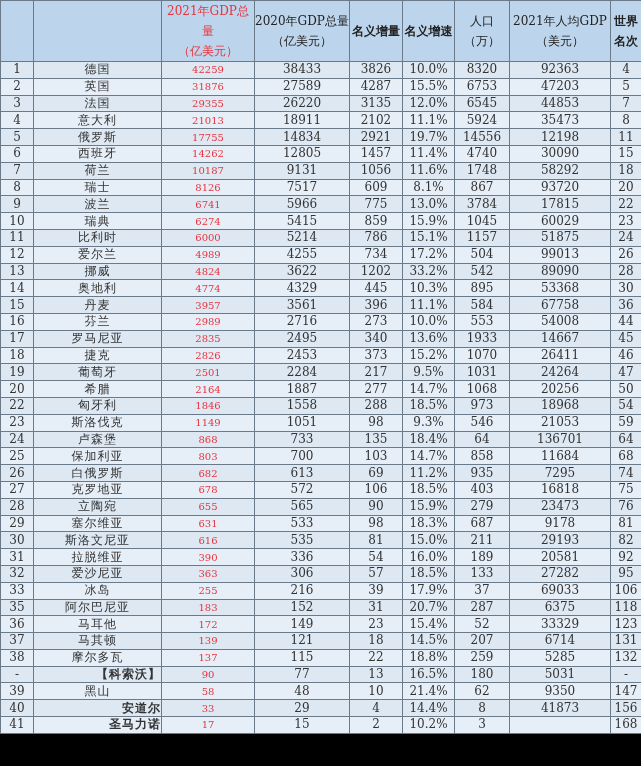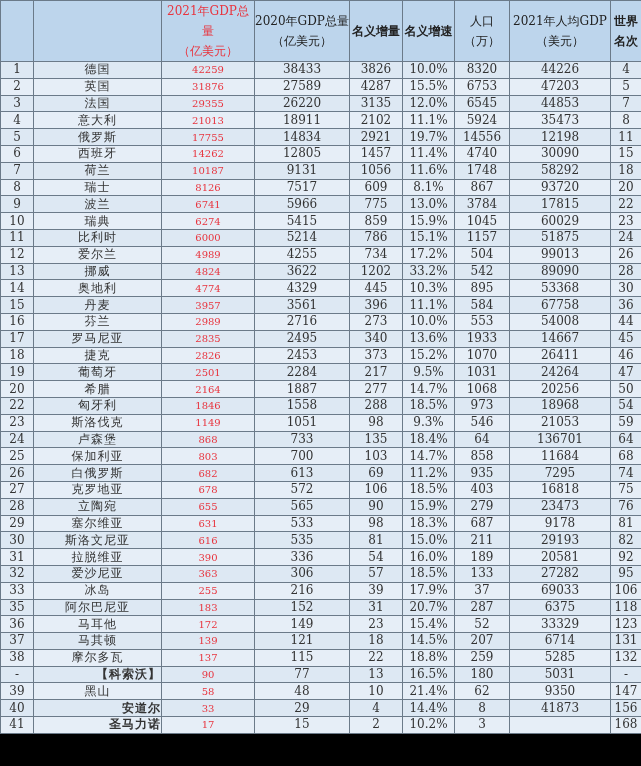--- a/index.html
+++ b/index.html
@@ -48,21 +48,21 @@
     </thead>
     <tbody id="tbody">
         <tr>
           <td>1</td>
           <td class="name">德国</td>
           <td class="gdp">42259</td>
           <td>38433</td>
           <td>3826</td>
           <td>10.0%</td>
           <td>8320</td>
-          <td>44226</td>
+          <td>92363</td>
           <td>4</td>
         </tr>
         <tr>
           <td>2</td>
           <td class="name">英国</td>
           <td class="gdp">31876</td>
           <td>27589</td>
           <td>4287</td>
           <td>15.5%</td>
           <td>6753</td>

